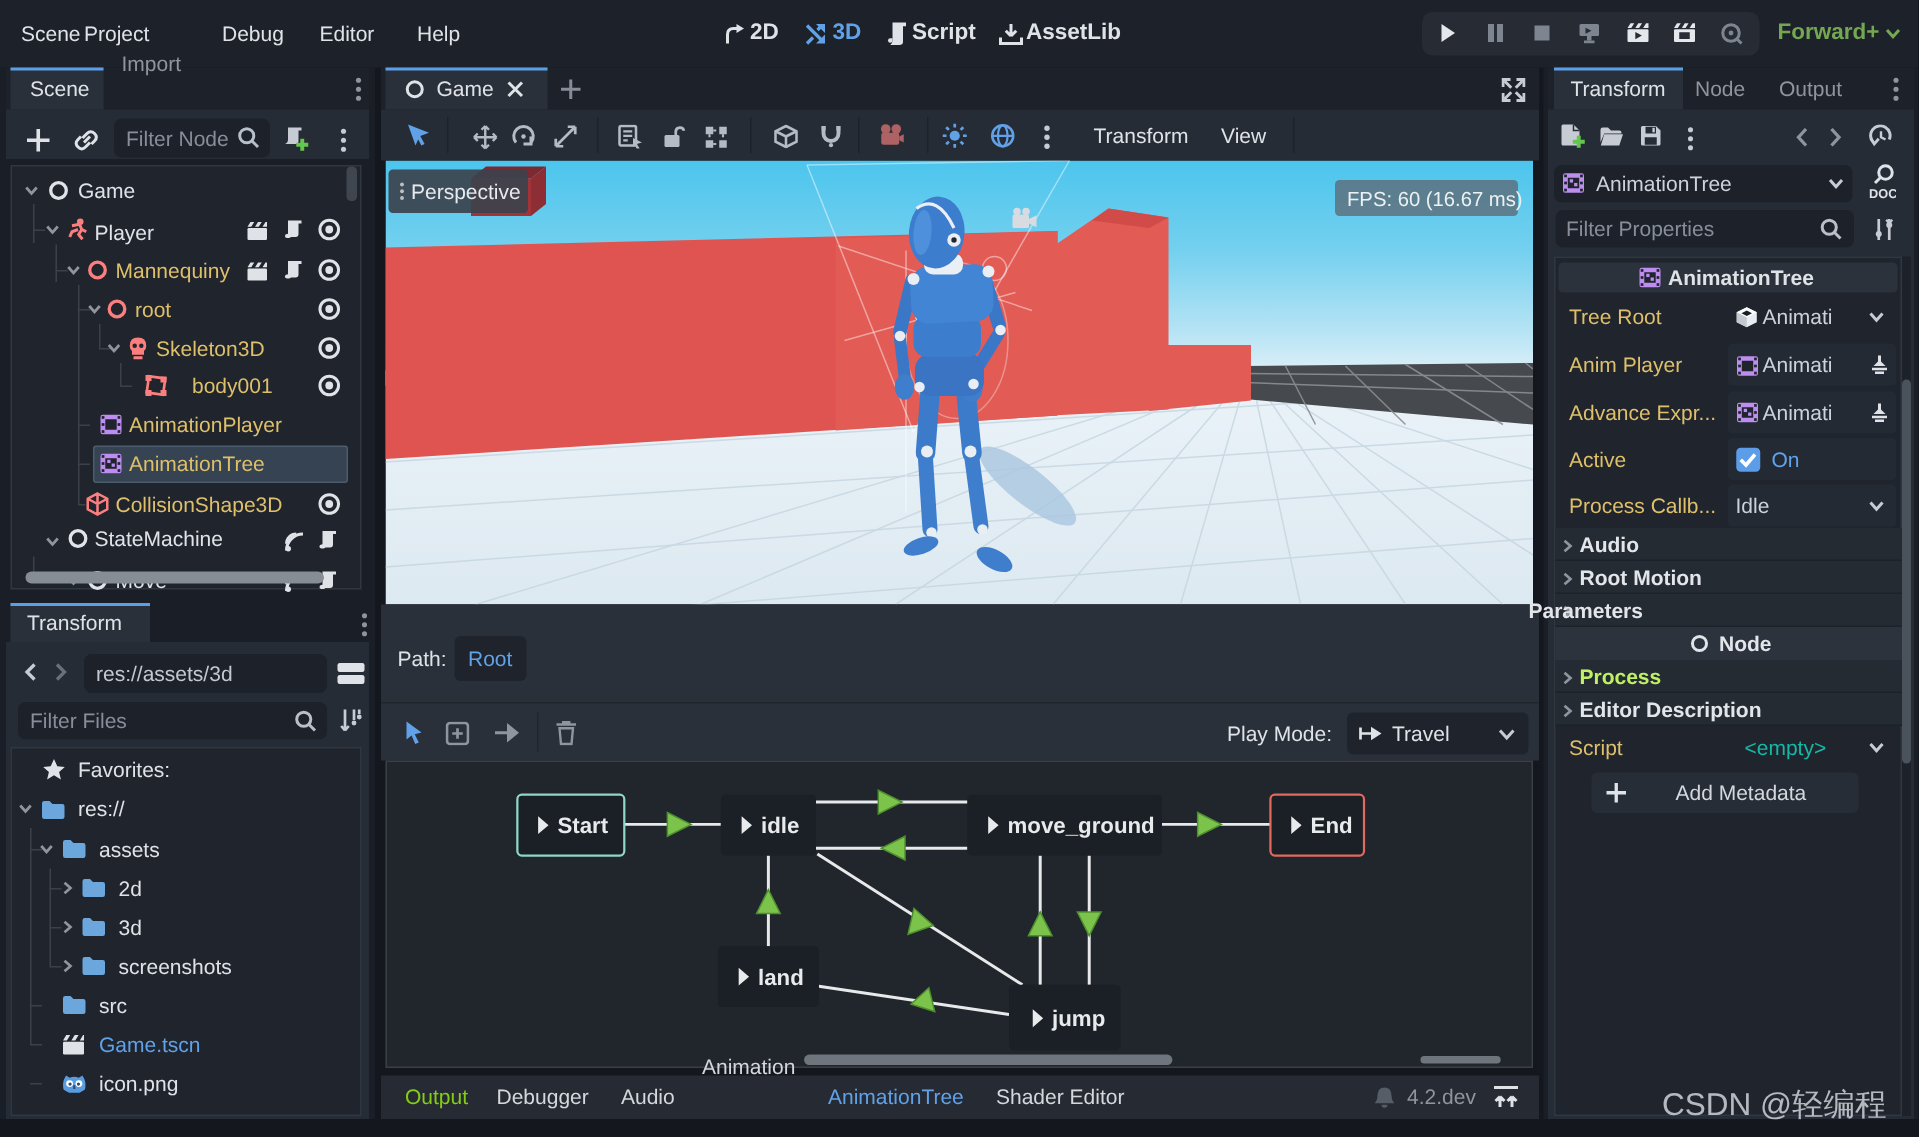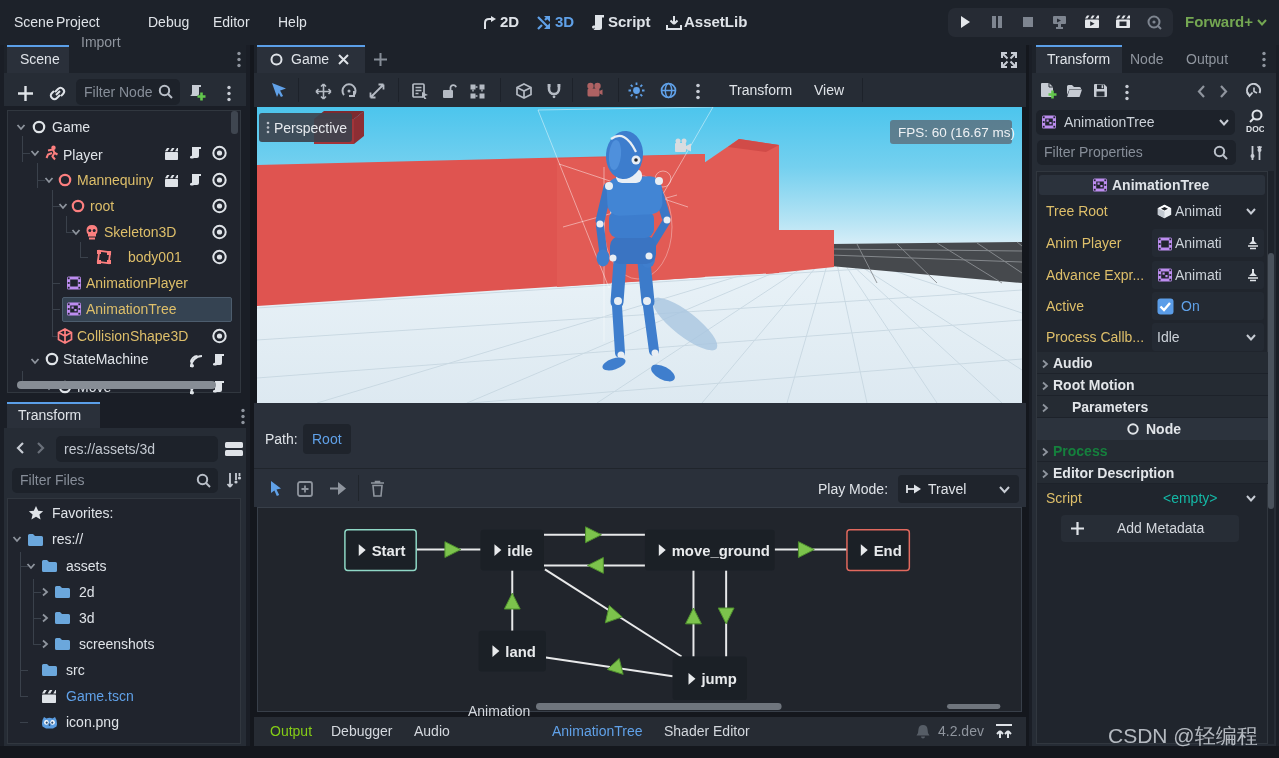--- a/index.html
+++ b/index.html
@@ -837,31 +837,31 @@
 <span class="t b" style="left:1053px;top:353px;color:#e2e5e9">Audio</span>
 <div class="a" style="left:1037px;top:374px;width:231px;height:22px;background:#252b33;border-bottom:1px solid #1d222a"></div>
 <svg class="a" style="left:1041px;top:381px" width="8" height="10" viewBox="0 0 8 10">
     <path d="M2 1.5 L6 5 L2 8.5" stroke="#8f959e" stroke-width="1.8" fill="none"></path>
   </svg>
 <span class="t b" style="left:1053px;top:375px;color:#e2e5e9">Root Motion</span>
 <div class="a" style="left:1037px;top:396px;width:231px;height:22px;background:#252b33;border-bottom:1px solid #1d222a"></div>
 <svg class="a" style="left:1041px;top:403px" width="8" height="10" viewBox="0 0 8 10">
     <path d="M2 1.5 L6 5 L2 8.5" stroke="#8f959e" stroke-width="1.8" fill="none"></path>
   </svg>
-<span class="t b" style="left:1072px;top:397px;color:#e2e5e9">Parameters</span>
+<span class="t b" style="left:1019px;top:397px;color:#e2e5e9">Parameters</span>
 <div class="a" style="left:1037px;top:418px;width:231px;height:22px;background:#2c333d"></div>
 <svg class="a" style="left:1126px;top:422px" width="14" height="14" viewBox="0 0 14 14">
     <circle cx="7" cy="7" r="4.7" stroke="#e0e4e8" stroke-width="2" fill="none"></circle>
   </svg>
 <span class="t b" style="left:1146px;top:419px;color:#e2e5e9">Node</span>
 <div class="a" style="left:1037px;top:440px;width:231px;height:22px;background:#252b33;border-bottom:1px solid #1d222a"></div>
 <svg class="a" style="left:1041px;top:447px" width="8" height="10" viewBox="0 0 8 10">
     <path d="M2 1.5 L6 5 L2 8.5" stroke="#8f959e" stroke-width="1.8" fill="none"></path>
   </svg>
-<span class="t b" style="left:1053px;top:441px;color:#15803d">Process</span>
+<span class="t b" style="left:1053px;top:441px;color:#bef264">Process</span>
 <div class="a" style="left:1037px;top:462px;width:231px;height:22px;background:#252b33;border-bottom:1px solid #1d222a"></div>
 <svg class="a" style="left:1041px;top:469px" width="8" height="10" viewBox="0 0 8 10">
     <path d="M2 1.5 L6 5 L2 8.5" stroke="#8f959e" stroke-width="1.8" fill="none"></path>
   </svg>
 <span class="t b" style="left:1053px;top:463px;color:#e2e5e9">Editor Description</span>
 <span class="t gold" style="left:1046px;top:488px">Script</span>
 <span class="t" style="left:1163px;top:488px;color:#14b8a6">&lt;empty&gt;</span>
 <svg class="a" style="left:1245px;top:494px" width="12" height="9" viewBox="0 0 12 9">
     <path d="M2 2 L6 6.5 L10 2" stroke="#c7ccd4" stroke-width="2" fill="none"></path>
   </svg>

